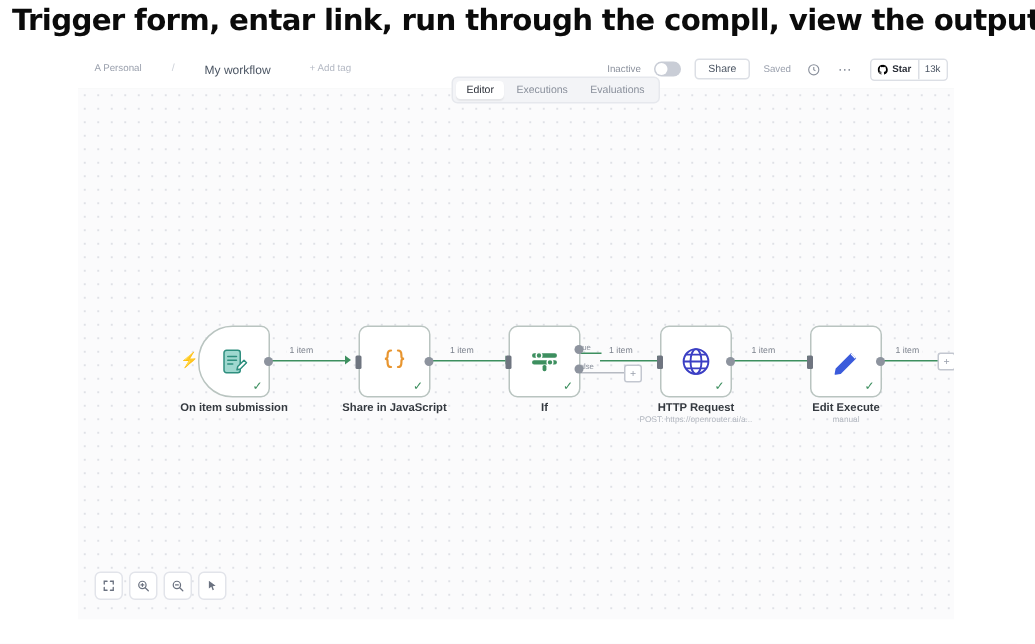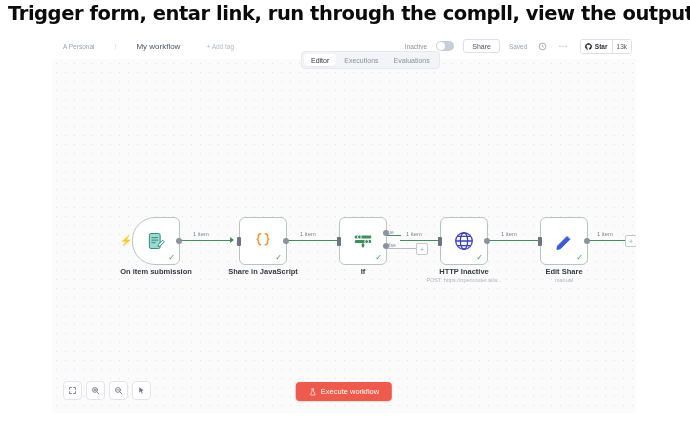--- a/index.html
+++ b/index.html
@@ -26,21 +26,21 @@
     overflow:hidden;
   }
 
   
   .topbar{
     position:absolute;left:0;top:0;width:584px;height:26px;
     background:#ffffff;
     border-bottom:1px solid #ebedf0;
     display:flex;align-items:center;
   }
-  .crumbs{display:flex;align-items:center;gap:20px;padding-left:11px;}
+  .crumbs{display:flex;align-items:flex-start;gap:20px;padding-left:11px;}
   .crumb-home{font-size:6.5px;color:#9aa0ad;white-space:nowrap;}
   .crumb-sep{font-size:7px;color:#ccd0d8;}
   .crumb-name{font-size:8px;color:#4b5563;white-space:nowrap;}
   .add-tag{font-size:6.5px;color:#b3b8c3;margin-left:6px;white-space:nowrap;}
 
   .topright{
     margin-left:auto;display:flex;align-items:center;gap:9px;padding-right:4px;
   }
   .inactive-lbl{font-size:6.5px;color:#8a909c;}
   .toggle{
@@ -287,35 +287,35 @@
       <div class="node-box">
         <div class="port in"></div>
         <svg width="22" height="22" viewBox="0 0 24 24" fill="none" stroke="#3b3fc4" stroke-width="1.4">
           <circle cx="12" cy="12" r="9"></circle>
           <ellipse cx="12" cy="12" rx="4" ry="9"></ellipse>
           <path d="M3 12h18M4.5 7h15M4.5 17h15"></path>
         </svg>
         <span class="tick">✓</span>
         <div class="port out"></div>
       </div>
-      <div class="node-label">HTTP Inactive</div>
+      <div class="node-label">HTTP Request</div>
       <div class="node-sub">POST: https://openrouter.ai/a...</div>
     </div>
 
     <div class="node" style="left:488px;top:158px;">
       <div class="node-box">
         <div class="port in"></div>
         <svg width="21" height="21" viewBox="0 0 24 24">
           <path d="M4 17.2L15.4 5.8l3.2 3.2L7.2 20.4 3.3 21z" fill="#3b5bdb" stroke="#3b5bdb" stroke-width="1.1" stroke-linejoin="round"></path>
           <path d="M15.4 5.8l3.2 3.2" stroke="#ffffff" stroke-width="1.1"></path>
         </svg>
         <span class="tick">✓</span>
         <div class="port out"></div>
       </div>
-      <div class="node-label">Edit Share</div>
+      <div class="node-label">Edit Execute</div>
       <div class="node-sub">manual</div>
     </div>
 
     <div class="zoomtools">
       <div class="ztool">
         <svg width="9" height="9" viewBox="0 0 24 24" fill="none" stroke="currentColor" stroke-width="2.4" stroke-linecap="round">
           <path d="M4 9V4h5M20 9V4h-5M4 15v5h5M20 15v5h-5"></path>
         </svg>
       </div>
       <div class="ztool">
@@ -330,21 +330,15 @@
             <path d="M15.5 15.5L21 21M8 10.5h5"></path>
         </svg>
       </div>
       <div class="ztool">
         <svg width="9" height="9" viewBox="0 0 24 24" fill="currentColor">
           <path d="M6 3l12 9-5.2.9L15 19l-2.4 1-2.2-6.1L6 17z"></path>
         </svg>
       </div>
     </div>
 
-    <div class="execbtn">
-      <svg width="8" height="8" viewBox="0 0 24 24" fill="none" stroke="#ffffff" stroke-width="2" stroke-linecap="round" stroke-linejoin="round">
-        <path d="M9 3h6M10 3v6L5 19a1.5 1.5 0 0 0 1.3 2h11.4A1.5 1.5 0 0 0 19 19l-5-10V3"></path>
-      </svg>
-      <span>Execute workflow</span>
-    </div>
 
   </div>
 </div>
 
 </body></html>

